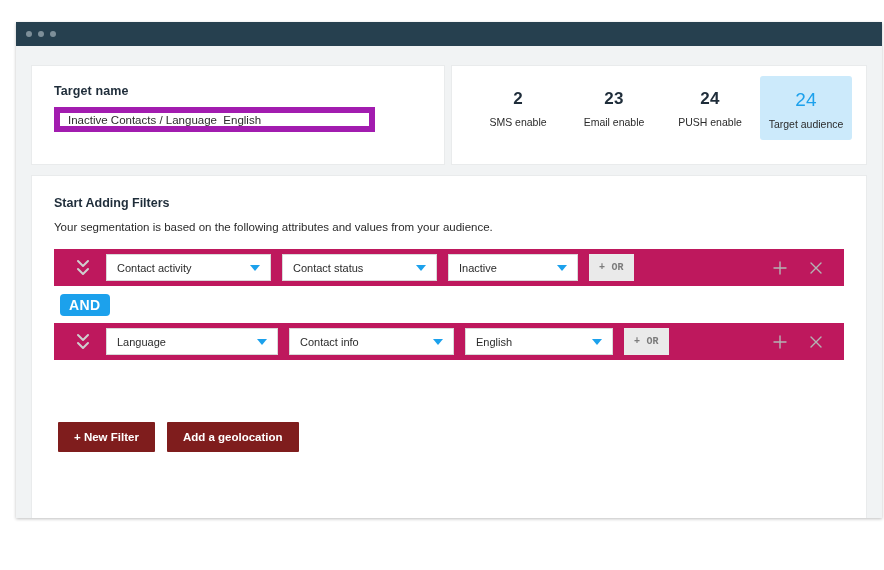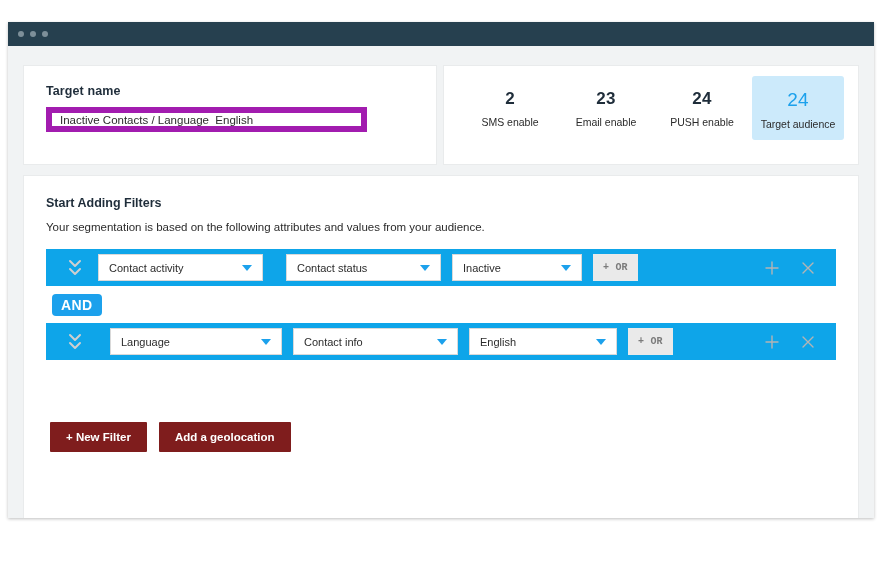--- a/index.html
+++ b/index.html
@@ -11,21 +11,21 @@
     width: 884px;
     height: 570px;
     font-family: "Liberation Sans", sans-serif;
     -webkit-font-smoothing: antialiased;
     overflow: hidden;
   }
 
   
   .app-window {
     position: absolute;
-    left: 8px;
+    left: 16px;
     top: 22px;
     width: 866px;
     height: 496px;
     background: #f1f3f4;
     box-shadow: 0 1px 3px rgba(0,0,0,0.25);
     overflow: hidden;
   }
   .titlebar {
     height: 24px;
     background: #26404f;
@@ -148,21 +148,21 @@
     color: #1f2d3a;
     margin: 0 0 11px 0;
   }
   .section-sub {
     font-size: 11.5px;
     color: #2b2b2b;
     margin: 0 0 16px 0;
   }
 
   .filter-row {
-    background: #0ea5e9;
+    background: #be185d;
     height: 37px;
     display: flex;
     align-items: center;
     padding: 0 10px 0 6px;
     box-sizing: border-box;
     position: relative;
   }
   .drag-handle {
     width: 46px;
     display: flex;
@@ -188,21 +188,21 @@
   .caret {
     width: 0;
     height: 0;
     border-left: 5px solid transparent;
     border-right: 5px solid transparent;
     border-top: 6px solid #1ca1ec;
     margin-left: 14px;
     flex: 0 0 auto;
   }
   .w-field1 { width: 165px; }
-  .w-field2 { width: 155px; margin-left: 12px; }
+  .w-field2 { width: 155px; }
   .w-val1   { width: 130px; }
   .w-val2   { width: 148px; }
 
   .or-btn {
     background: #eaeaea;
     color: #7b7b7b;
     font-size: 10px;
     font-weight: bold;
     height: 27px;
     padding: 0 10px;

